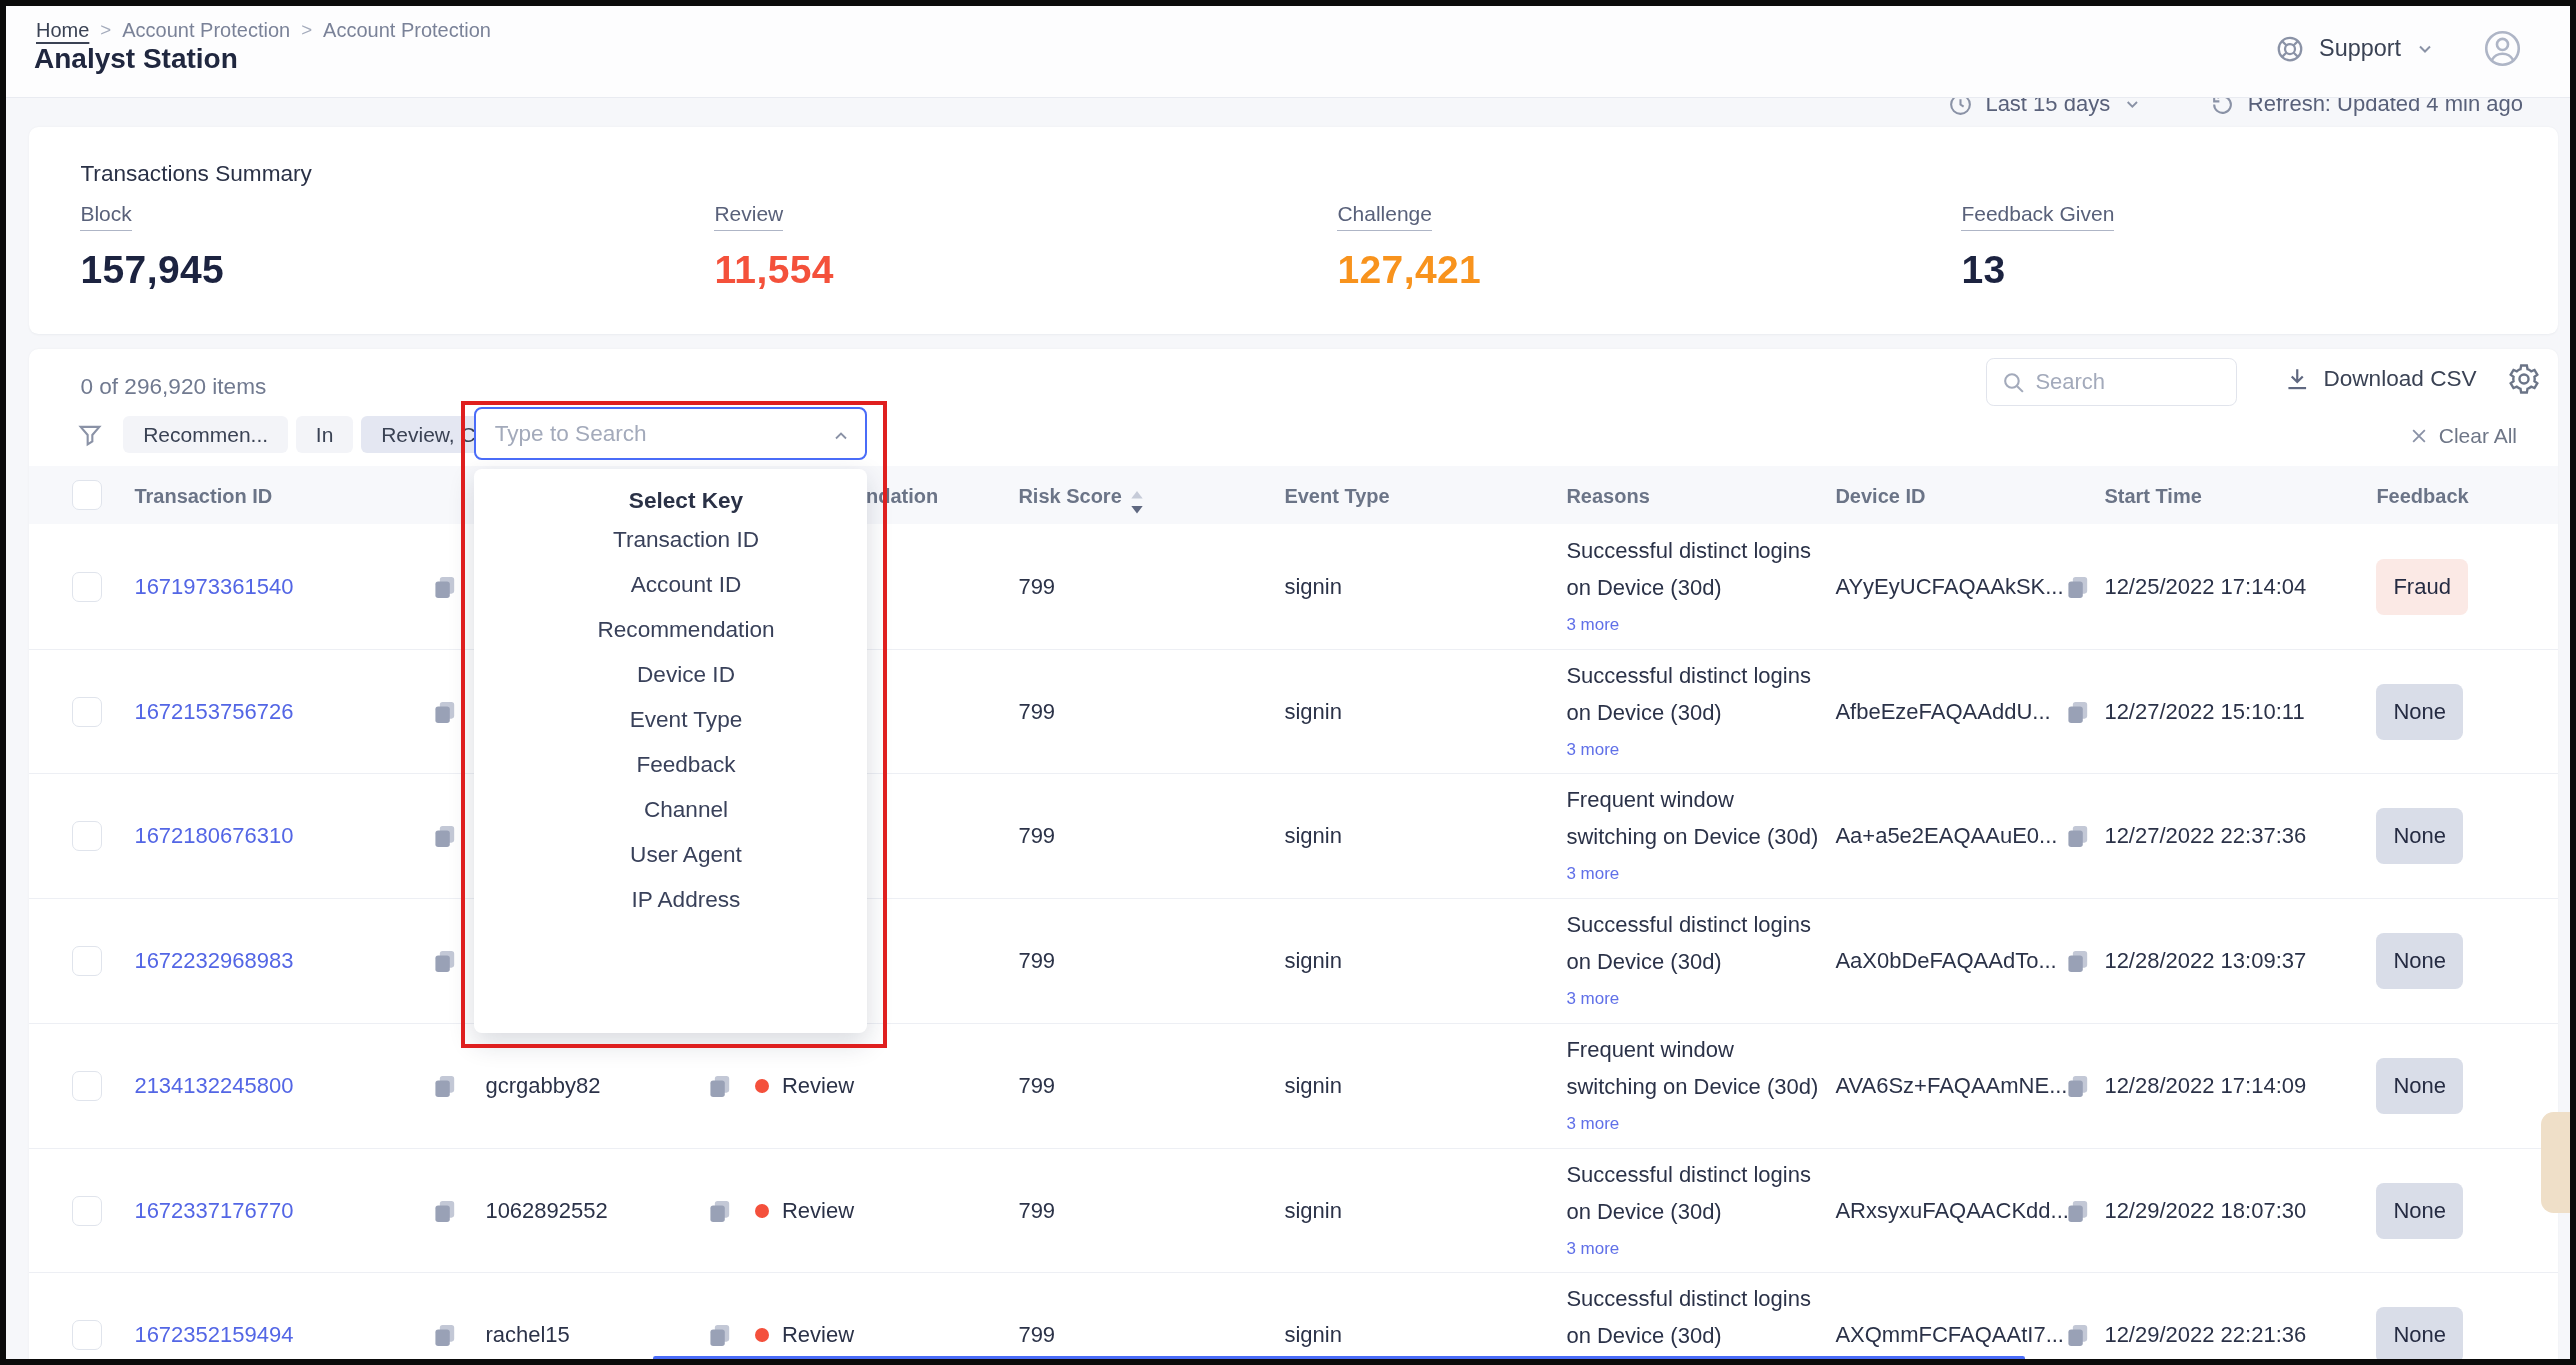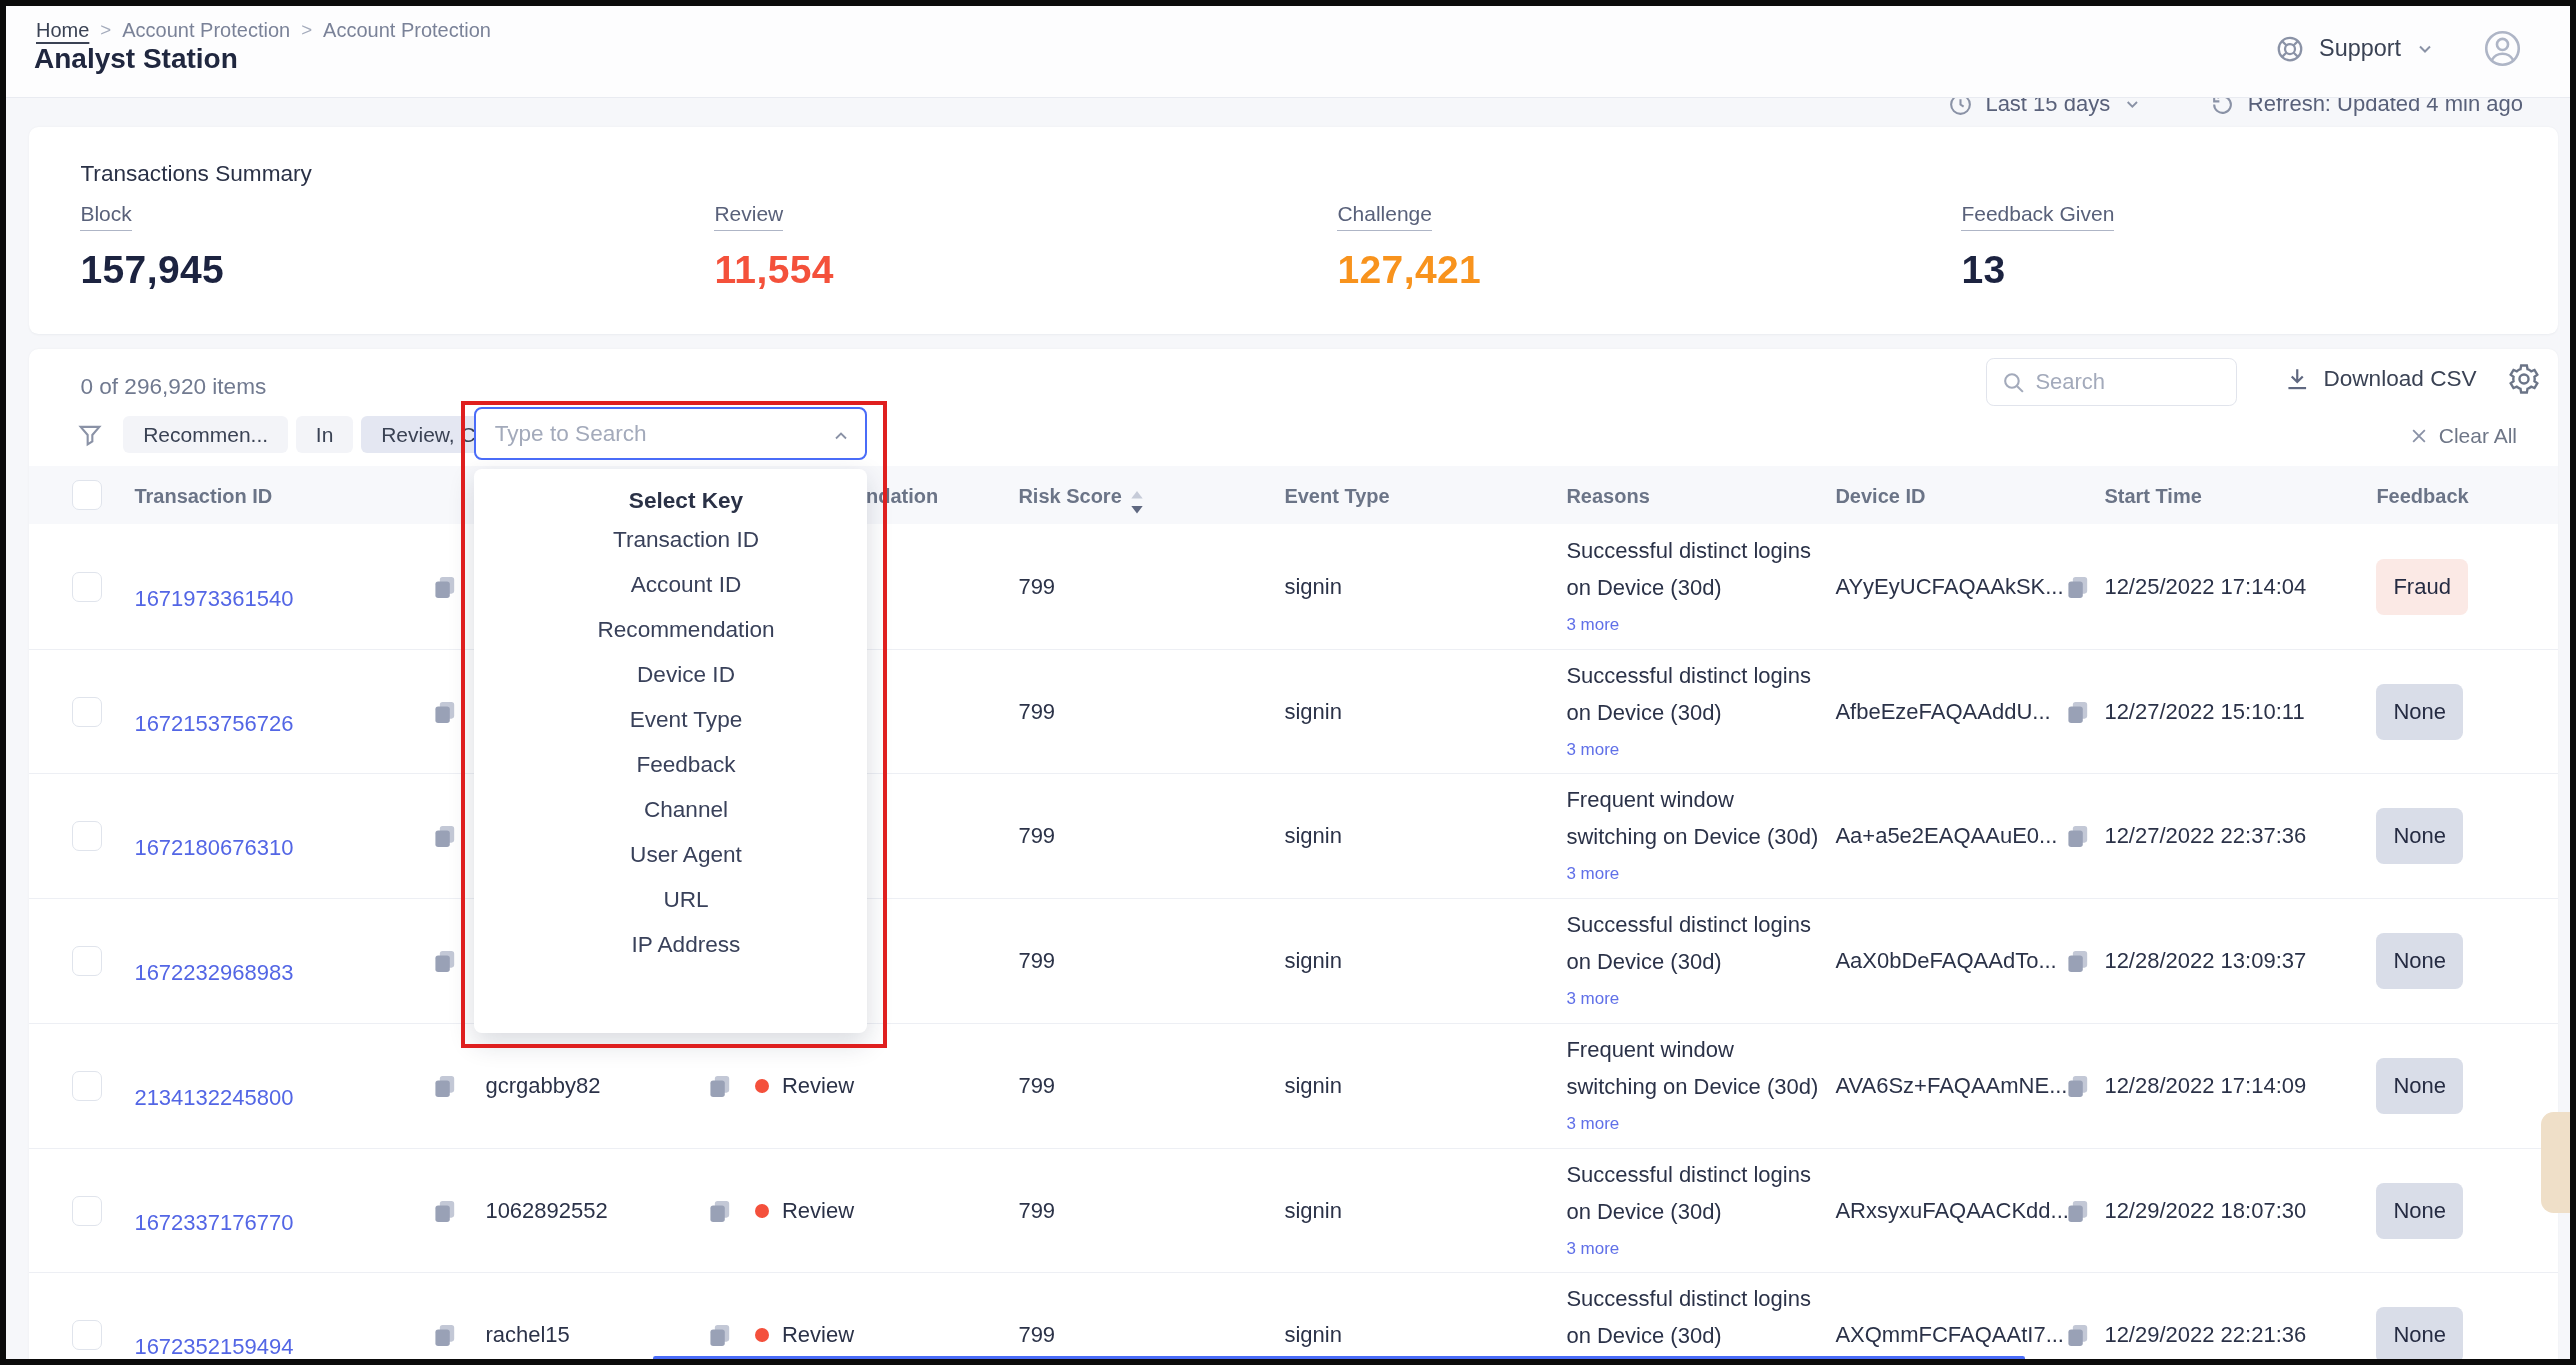--- a/index.html
+++ b/index.html
@@ -65,21 +65,21 @@
   .th-event{ left:1255px; } .th-reasons{ left:1537px; } .th-device{ left:1806px; }
   .th-start{ left:2075px; } .th-feedback{ left:2347px; }
   .sort-glyph{ position:absolute; left:109px; top:4.7px; }
 
   
   .tbody{ position:absolute; left:0; top:175px; width:100%; }
   .trow{ position:absolute; left:0; width:100%; height:125px; }
   .trow + .trow{ border-top:1.6px solid #EDEFF4; }
   .cell{ position:absolute; top:50%; transform:translateY(-50%); white-space:nowrap; font-size:22px; color:#2B3248; }
   .checkbox{ left:43px; width:30px; height:30px; border:1.6px solid #E0E4EC; border-radius:7px; background:#fff; }
-  .txid{ left:105px; color:#5366E5; text-decoration:none; cursor:pointer;margin-top:12px; }
+  .txid{ left:105px; color:#5366E5; text-decoration:none; cursor:pointer; }
   .copy{ line-height:0; } .c1{ left:402px; } .c2{ left:677px; } .c3{ left:2035px; }
   .account{ left:456px; }
   .reco{ left:726px; display:flex; align-items:center; gap:12.5px; }
   .dot{ width:14px; height:14px; border-radius:50%; background:#F4503C; display:inline-block; }
   .reco em{ font-style:normal; }
   .risk{ left:989px; } .event{ left:1255px; }
   .reasons{ left:1537px; width:262px; white-space:normal; display:flex; flex-direction:column; justify-content:center; }
   .rtext{ font-size:22px; line-height:37px; color:#2B3248; }
   .more{ font-size:17px; line-height:37px; color:#6070E8; cursor:pointer; text-decoration:none; }
   .device{ left:1806px; } .start{ left:2075px; }
@@ -426,21 +426,20 @@
     <div class="dd-header">Select Key</div>
     <div id="dd-options">
         <div class="dd-item">Transaction ID</div>
         <div class="dd-item">Account ID</div>
         <div class="dd-item">Recommendation</div>
         <div class="dd-item">Device ID</div>
         <div class="dd-item">Event Type</div>
         <div class="dd-item">Feedback</div>
         <div class="dd-item">Channel</div>
         <div class="dd-item">User Agent</div>
-        <div class="dd-item">URL</div>
         <div class="dd-item">IP Address</div>
       </div>
   </div>
 
   <div class="annotation"></div>
 
   <div class="v-thumb"></div>
   <div class="h-scroll"></div>
 
 </div>

